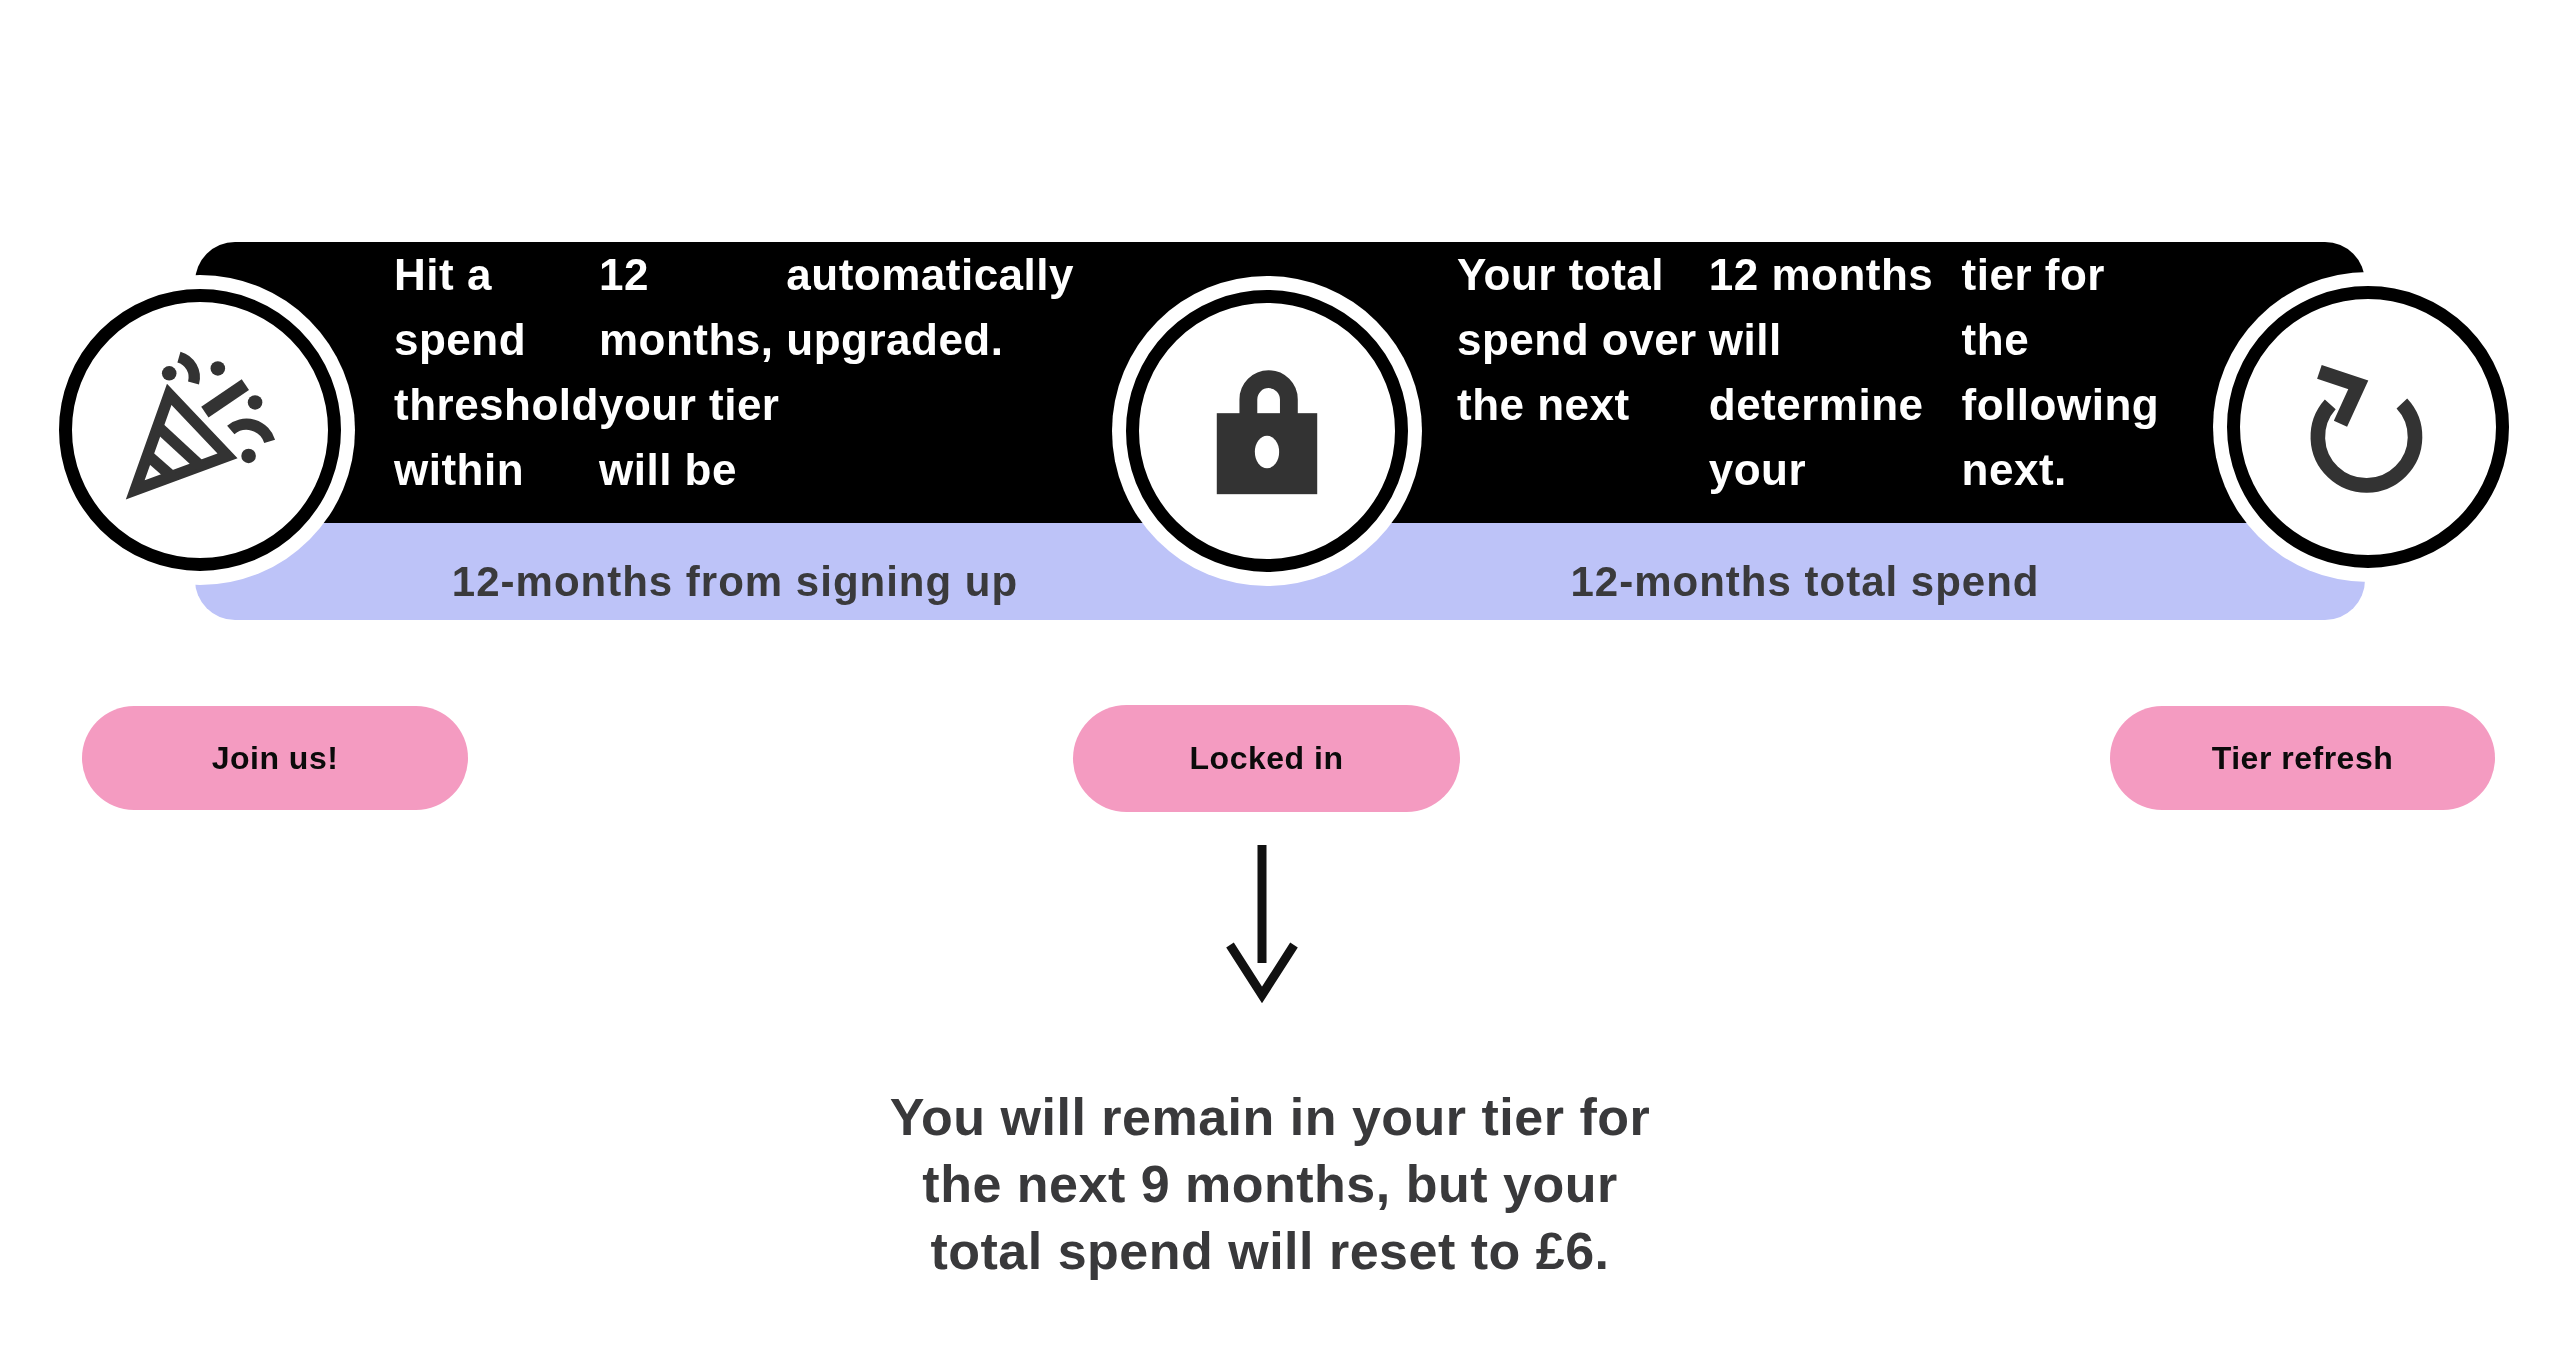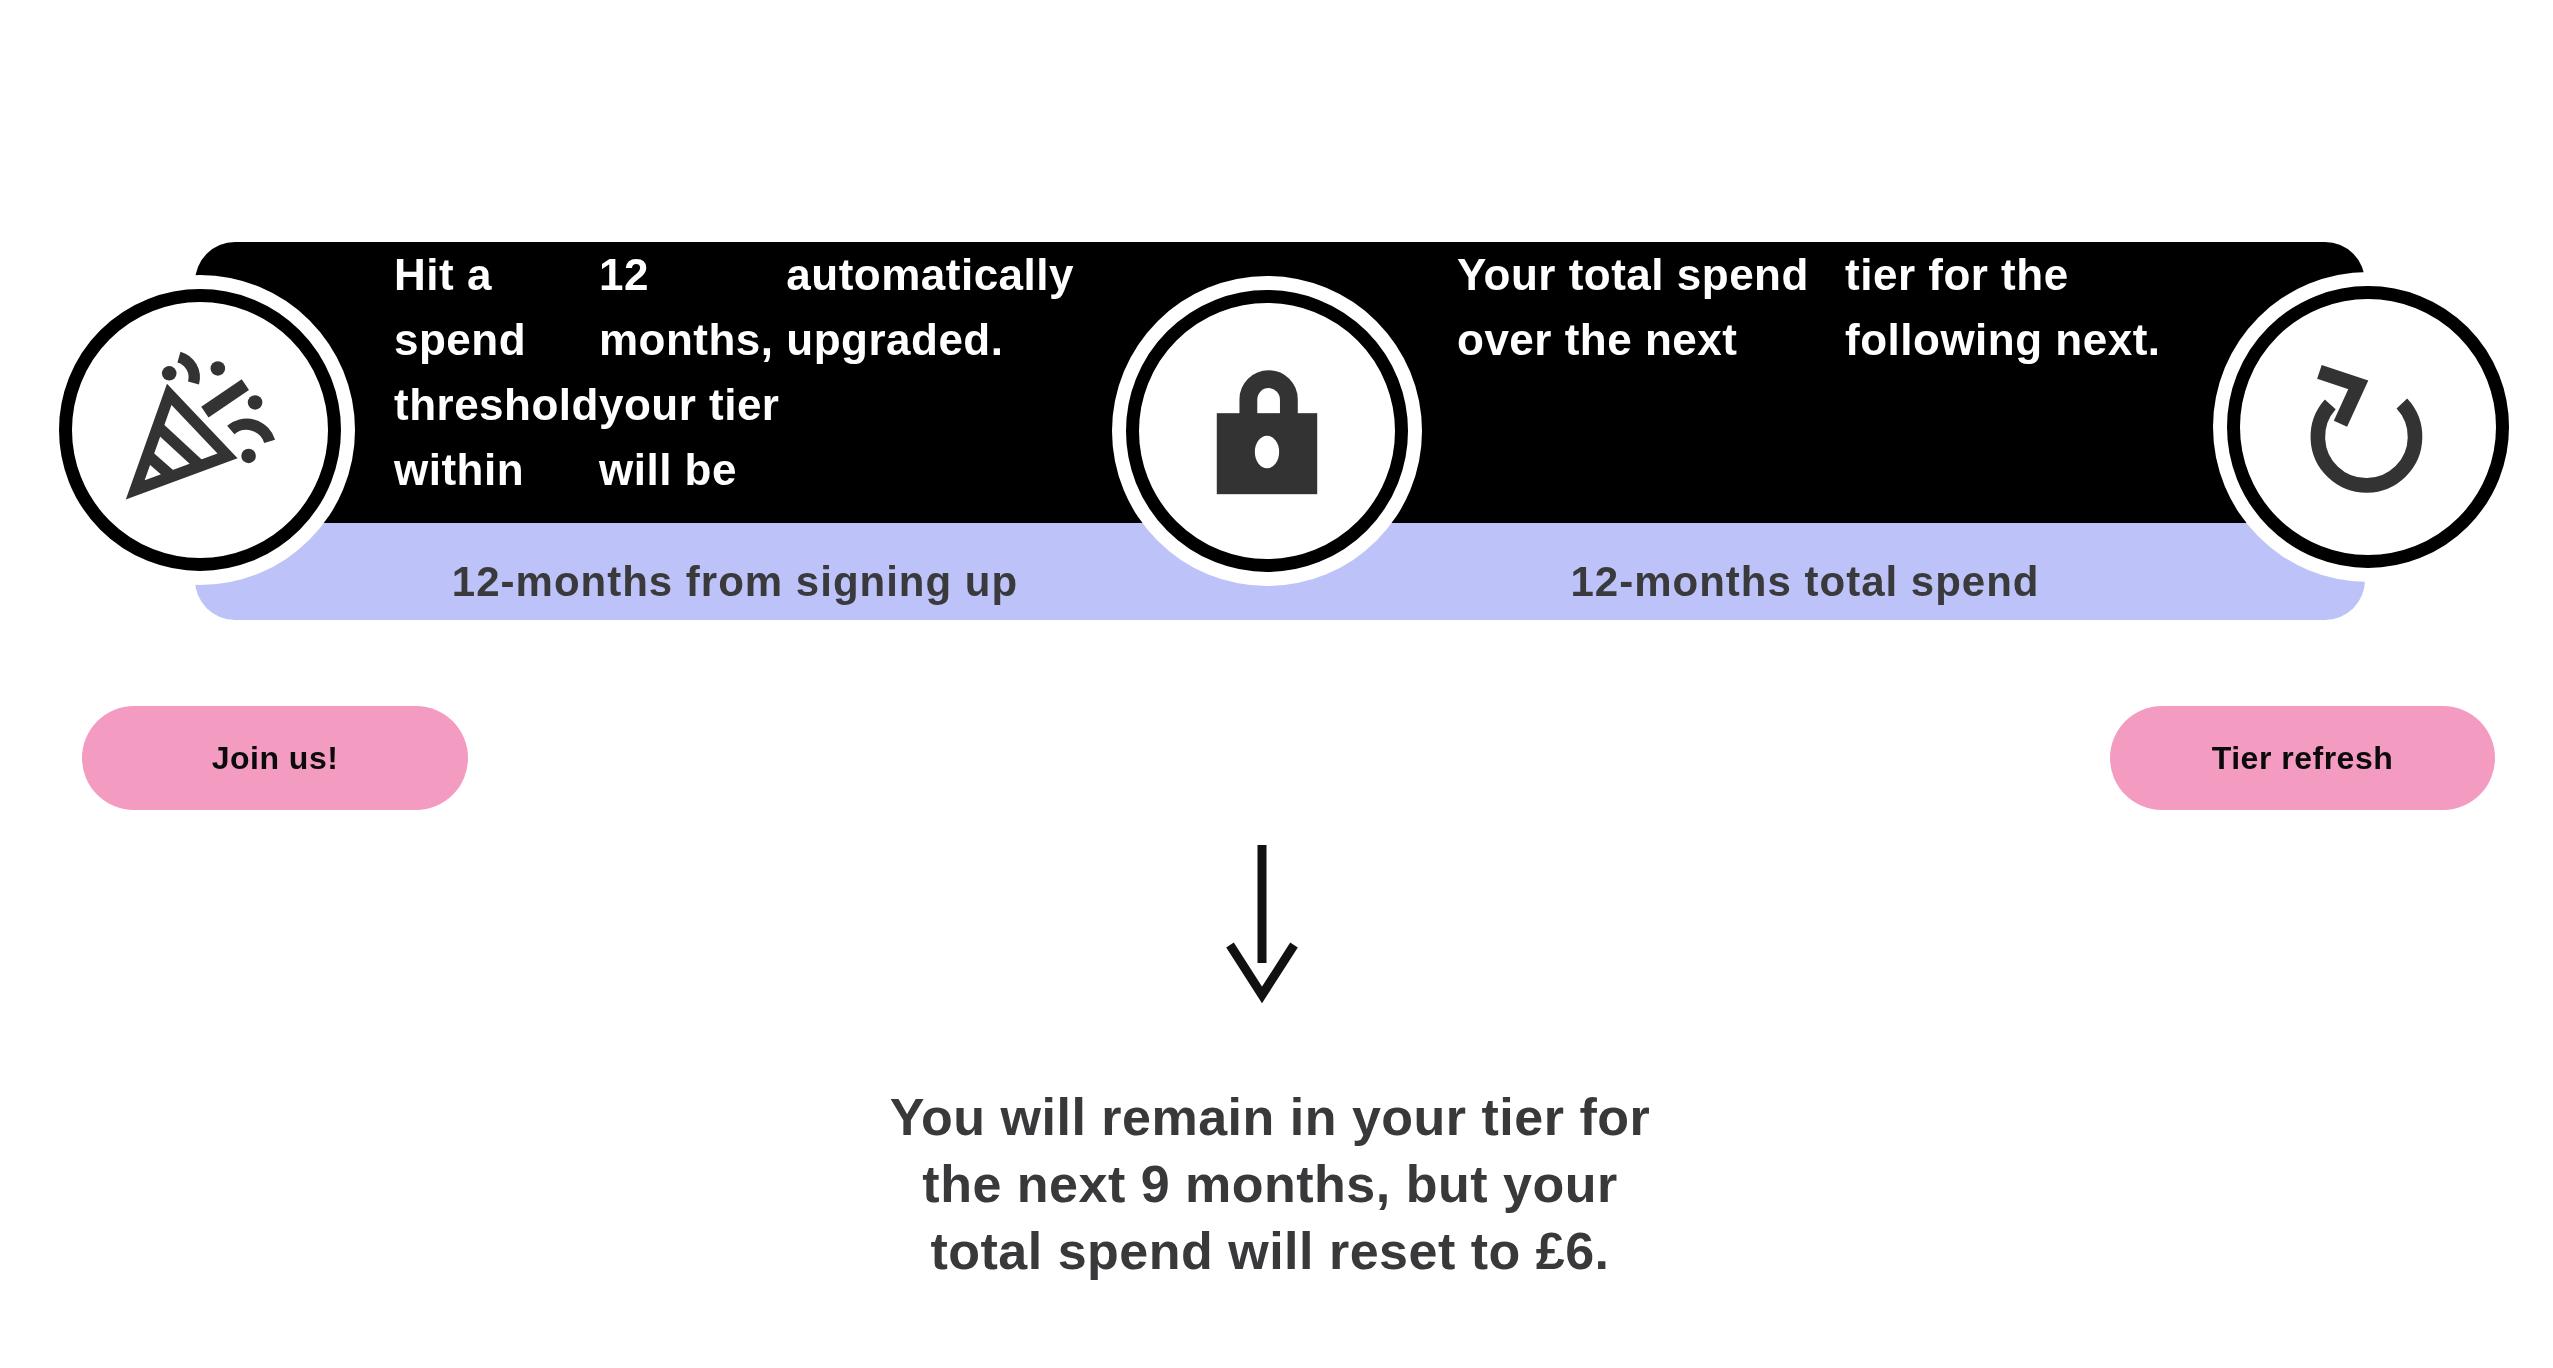--- a/index.html
+++ b/index.html
@@ -107,20 +107,21 @@
     <div class="banner-strip"></div>
 
     <div class="banner-message left">
       <div>Hit a spend threshold within</div>
       <div>12 months, your tier will be</div>
       <div>automatically upgraded.</div>
     </div>
 
     <div class="banner-message right">
       <div>Your total spend over the next</div>
+      <div>12 months will determine your</div>
       <div>tier for the following next.</div>
     </div>
 
     <div class="strip-caption left">12-months from signing up</div>
     <div class="strip-caption right">12-months total spend</div>
   </div>
 
   <div class="badge-circle pos-left">
     <div class="ring">
       <svg viewBox="0 0 100 100" fill="none" stroke="#333333" stroke-width="7">
@@ -159,20 +160,21 @@
       <svg viewBox="0 0 100 100" fill="none" stroke="#333333" stroke-width="9">
 
         <path d="M26.7 36 A30 30 0 1 0 70.9 35.5"></path>
 
         <path d="M20 16 L44 24 L33 48" stroke-linejoin="miter"></path>
       </svg>
     </div>
   </div>
 
   <div class="pill join">Join us!</div>
+  <div class="pill locked">Locked in</div>
   <div class="pill refresh">Tier refresh</div>
 
   <svg class="down-arrow" viewBox="0 0 90 162" fill="none" stroke="#111111" stroke-width="9">
     <line x1="45" y1="2" x2="45" y2="120"></line>
     <path d="M13 102 L45 152 L77 102"></path>
   </svg>
 
   <div class="note">
     <div>You will remain in your tier for</div>
     <div>the next 9 months, but your</div>

